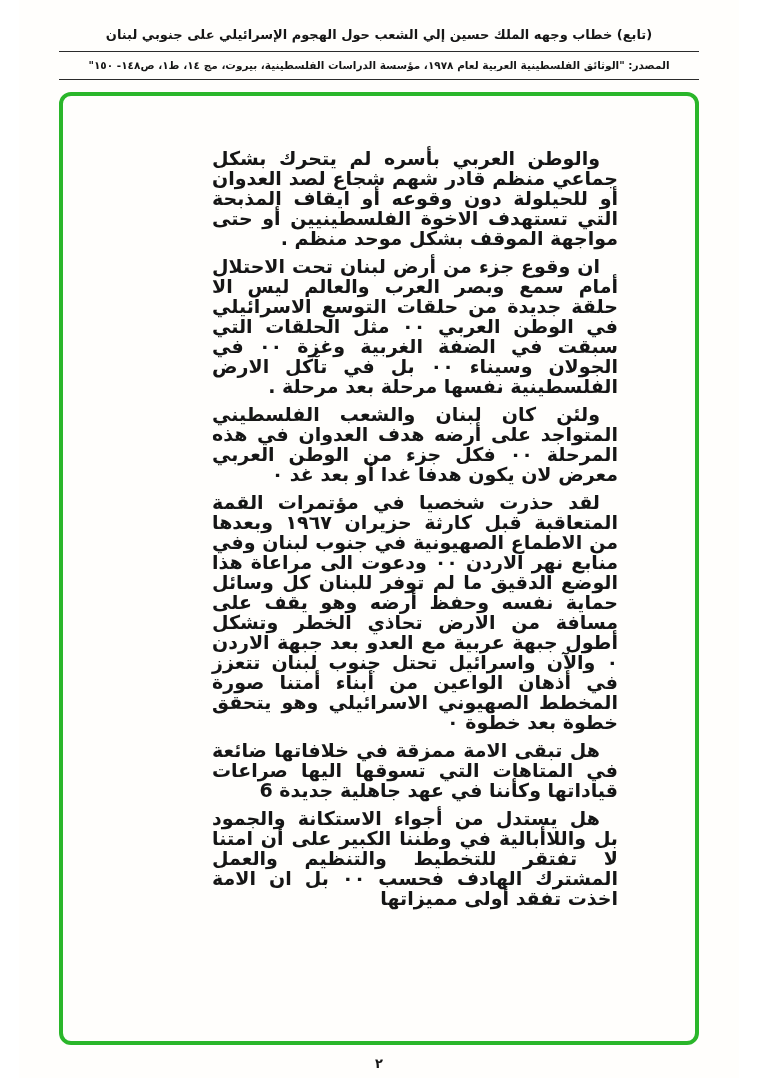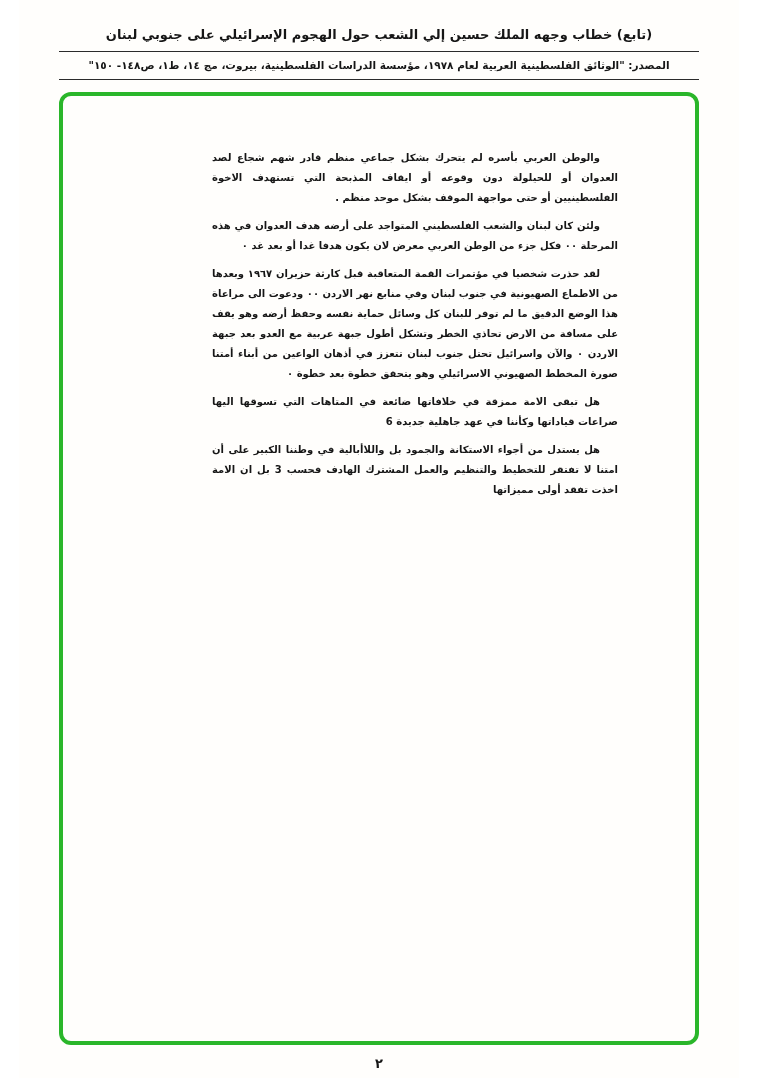--- a/index.html
+++ b/index.html
@@ -51,21 +51,21 @@
     border-radius: 12px;
     background: transparent;
   }
   .text-block {
     position: absolute;
     top: 52px;
     right: 77px;
     width: 406px;
     direction: rtl;
     text-align: justify;
-    font-size: 10px;
+    font-size: 19px;
     font-weight: bold;
     line-height: 20px;
   }
   .text-block p {
     margin-bottom: 8px;
     text-indent: 18px;
   }
   .page-number {
     position: absolute;
     bottom: 7px;
@@ -84,22 +84,23 @@
   <div class="header">
     <div class="header-title">(تابع)  خطاب وجهه الملك حسين إلي الشعب حول الهجوم الإسرائيلي على جنوبي لبنان</div>
     <hr class="rule">
     <div class="header-source">المصدر: "الوثائق الفلسطينية العربية لعام ١٩٧٨، مؤسسة الدراسات الفلسطينية، بيروت، مج ١٤، ط١، ص١٤٨- ١٥٠"</div>
     <hr class="rule">
   </div>
 
   <div class="frame">
     <div class="text-block">
       <p>والوطن العربي بأسره لم يتحرك بشكل جماعي منظم قادر شهم شجاع لصد العدوان أو للحيلولة دون وقوعه أو ايقاف المذبحة التي تستهدف الاخوة الفلسطينيين أو حتى مواجهة الموقف بشكل موحد منظم .</p>
+      <p>ان وقوع جزء من أرض لبنان تحت الاحتلال أمام سمع وبصر العرب والعالم ليس الا حلقة جديدة من حلقات التوسع الاسرائيلي في الوطن العربي ٠٠ مثل الحلقات التي سبقت في الضفة الغربية وغزة ٠٠ في الجولان وسيناء ٠٠ بل في تآكل الارض الفلسطينية نفسها مرحلة بعد مرحلة .</p>
       <p>ولئن كان لبنان والشعب الفلسطيني المتواجد على أرضه هدف العدوان في هذه المرحلة ٠٠ فكل جزء من الوطن العربي معرض لان يكون هدفا غدا أو بعد غد ٠</p>
       <p>لقد حذرت شخصيا في مؤتمرات القمة المتعاقبة قبل كارثة حزيران ١٩٦٧ وبعدها من الاطماع الصهيونية في جنوب لبنان وفي منابع نهر الاردن ٠٠ ودعوت الى مراعاة هذا الوضع الدقيق ما لم توفر للبنان كل وسائل حماية نفسه وحفظ أرضه وهو يقف على مسافة من الارض تحاذي الخطر وتشكل أطول جبهة عربية مع العدو بعد جبهة الاردن ٠ والآن واسرائيل تحتل جنوب لبنان تتعزز في أذهان الواعين من أبناء أمتنا صورة المخطط الصهيوني الاسرائيلي وهو يتحقق خطوة بعد خطوة ٠</p>
       <p>هل تبقى الامة ممزقة في خلافاتها ضائعة في المتاهات التي تسوقها اليها صراعات قياداتها وكأننا في عهد جاهلية جديدة 6</p>
-      <p>هل يستدل من أجواء الاستكانة والجمود بل واللاأبالية في وطننا الكبير على أن امتنا لا تفتقر للتخطيط والتنظيم والعمل المشترك الهادف فحسب 3 بل ان الامة اخذت تفقد أولى مميزاتها</p>
+      <p>هل يستدل من أجواء الاستكانة والجمود بل واللاأبالية في وطننا الكبير على أن امتنا لا تفتقر للتخطيط والتنظيم والعمل المشترك الهادف فحسب ٠٠ بل ان الامة اخذت تفقد أولى مميزاتها</p>
     </div>
   </div>
 
   <div class="page-number">٢</div>
 
 </div>
 
 </body></html>

